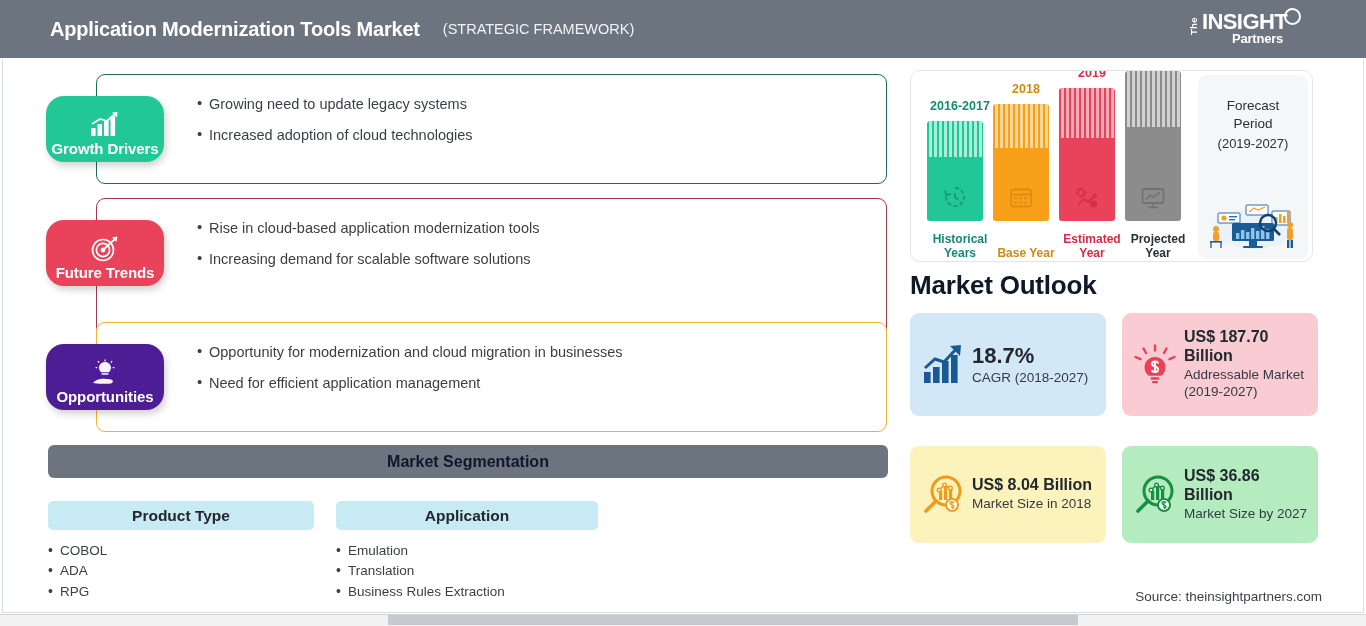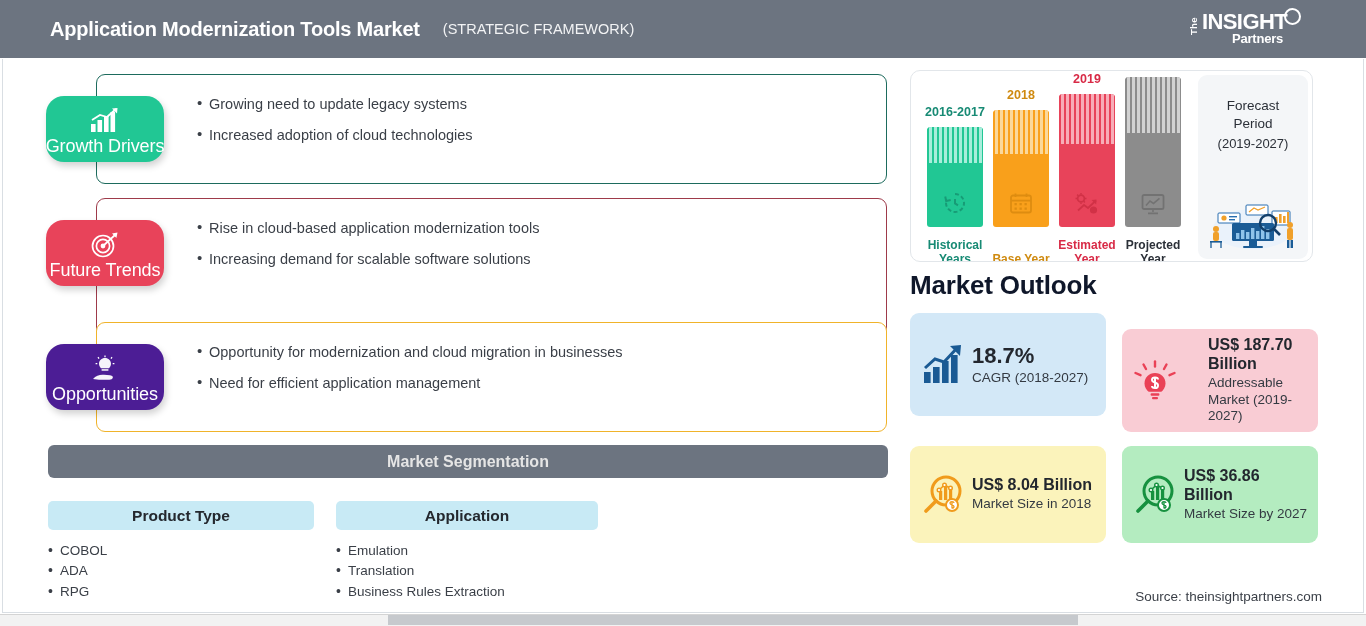--- a/index.html
+++ b/index.html
@@ -126,35 +126,35 @@
     display: flex; flex-direction: column;
     align-items: center; justify-content: flex-end;
     padding-bottom: 5px;
     z-index: 5;
   }
   .badge.green  { top: 28px;  background: #21c794; }
   .badge.red    { top: 152px; background: #e8435a; }
   .badge.orange { top: 276px; background: #4c1d95; }
   .badge-label {
     color: #ffffff;
-    font-size: 18px;
-    font-weight: normal;
+    font-size: 15px;
+    font-weight: bold;
     letter-spacing: -0.1px;
     white-space: nowrap;
   }
   .badge-icon { width: 34px; height: 28px; margin-bottom: 1px; }
 
   
   .seg-header {
     position: absolute; left: 48px; top: 445px;
     width: 840px; height: 33px;
     background: #6c7480;
     border-radius: 6px;
     display: flex; align-items: center; justify-content: center;
-    color: #e5e5e5; font-size: 16px; font-weight: bold;
+    color: #0f172a; font-size: 16px; font-weight: bold;
   }
   .seg-col { position: absolute; top: 489px; margin-top: 12px; }
   .seg-col.c1 { left: 48px; width: 266px; }
   .seg-col.c2 { left: 336px; width: 262px; }
   .seg-title {
     height: 29px;
     background: #c8eaf5;
     border-radius: 5px;
     display: flex; align-items: center; justify-content: center;
     color: #24282e; font-size: 15.5px; font-weight: bold;
@@ -177,21 +177,21 @@
 
   .timeline-card {
     position: relative;
     width: 403px; height: 192px;
     border: 1px solid #e2e6ea;
     border-radius: 10px;
     background: #ffffff;
     overflow: hidden;
   }
   .bars-area { position: absolute; left: 12px; top: 0; width: 265px; height: 192px; }
-  .bar-wrap { position: absolute; bottom: 36px; width: 56px; }
+  .bar-wrap { position: absolute; bottom: 42px; width: 66px; }
   .bar-year {
     position: absolute; left: 50%; transform: translateX(-50%);
     font-size: 12.5px; font-weight: bold;
     white-space: nowrap;
   }
   .bar {
     position: relative; width: 56px;
     border-radius: 4px 4px 3px 3px;
     overflow: hidden;
   }
@@ -241,21 +241,21 @@
     width: 412px;
   }
   .card {
     position: absolute;
     width: 196px;
     border-radius: 9px;
     display: flex; align-items: center;
     padding: 10px 10px 10px 10px;
   }
   .card.c1 { left: 0px;   top: 0px;   height: 103px; background: #d3e8f7; }
-  .card.c2 { left: 212px; top: 16px;   height: 103px; background: #f9ccd4; gap: 24px; }
+  .card.c2 { left: 212px; top: 0px;   height: 103px; background: #f9ccd4; }
   .card.c3 { left: 0px;   top: 133px; height: 97px;  background: #fbf3bb; }
   .card.c4 { left: 212px; top: 133px; height: 97px;  background: #b4ecc0; }
   .card-icon { width: 46px; height: 46px; flex: 0 0 46px; margin-right: 6px; }
   .card-text { flex: 1 1 auto; }
   .card-value {
     font-size: 17.5px; font-weight: bold; color: #23272e;
     line-height: 1.18;
   }
   .card-value.small { font-size: 16px; }
   .card-sub {

